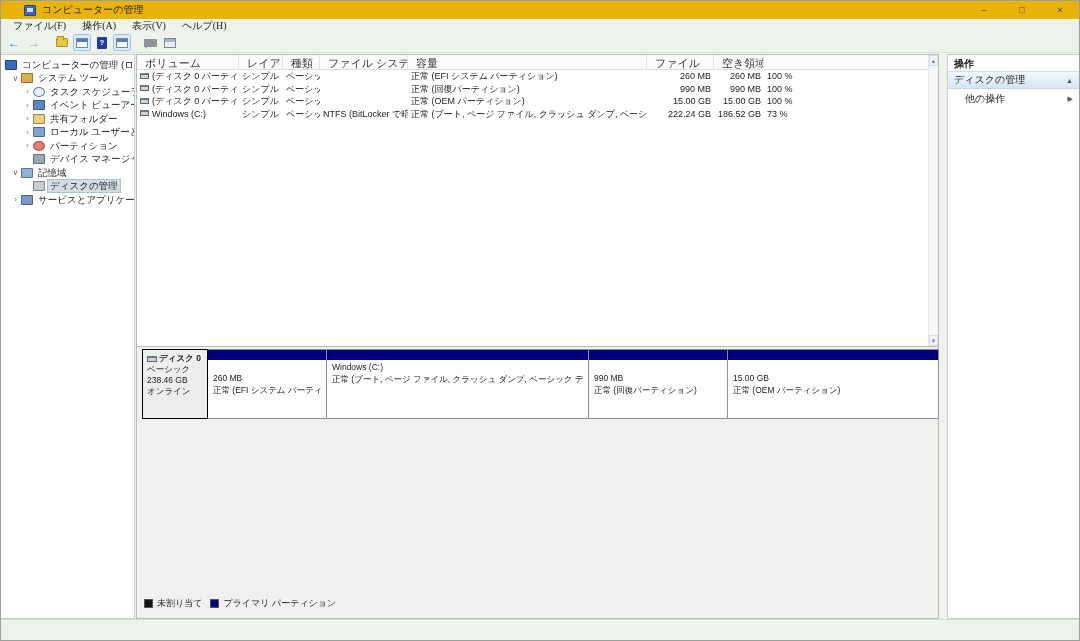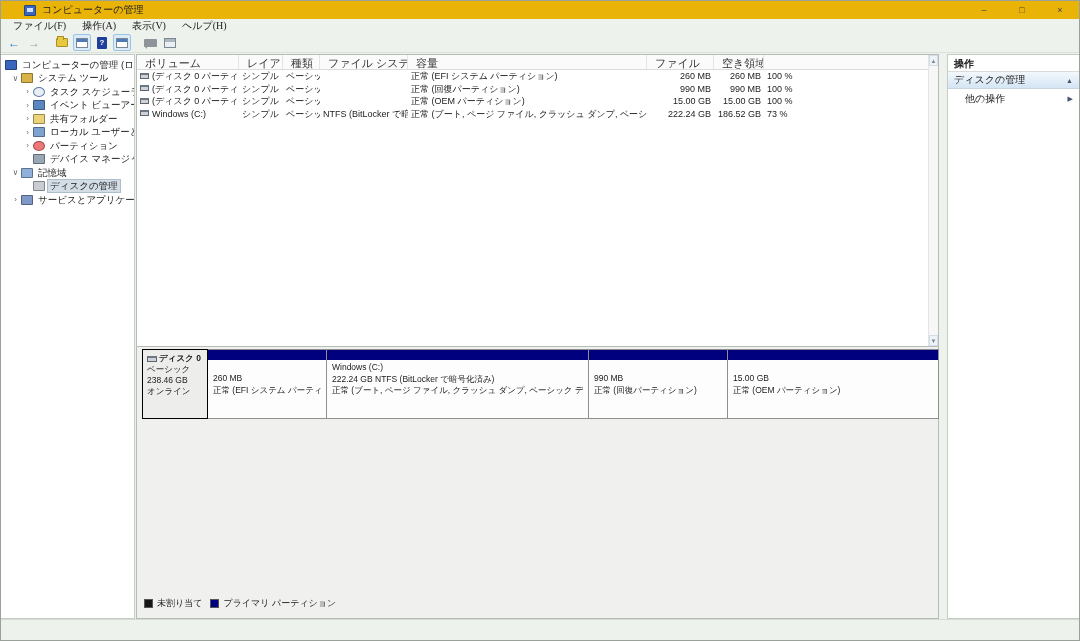--- a/index.html
+++ b/index.html
@@ -290,21 +290,20 @@
             <div class="part-body pushed">
               <div class="clip">260 MB</div>
               <div class="clip">正常 (EFI システム パーティション)</div>
             </div>
           </div>
 
           <div class="part w-c">
             <div class="part-band" style="background: rgb(0, 0, 126);"></div>
             <div class="part-body">
               <div class="clip">Windows  (C:)</div>
-              <div class="clip">222.24 GB NTFS (BitLocker で暗号化済み)</div>
               <div class="clip">正常 (ブート, ページ ファイル, クラッシュ ダンプ, ベーシック データ パーティション)</div>
             </div>
           </div>
 
           <div class="part w-rec">
             <div class="part-band" style="background: rgb(0, 0, 126);"></div>
             <div class="part-body pushed">
               <div class="clip">990 MB</div>
               <div class="clip">正常 (回復パーティション)</div>
             </div>

